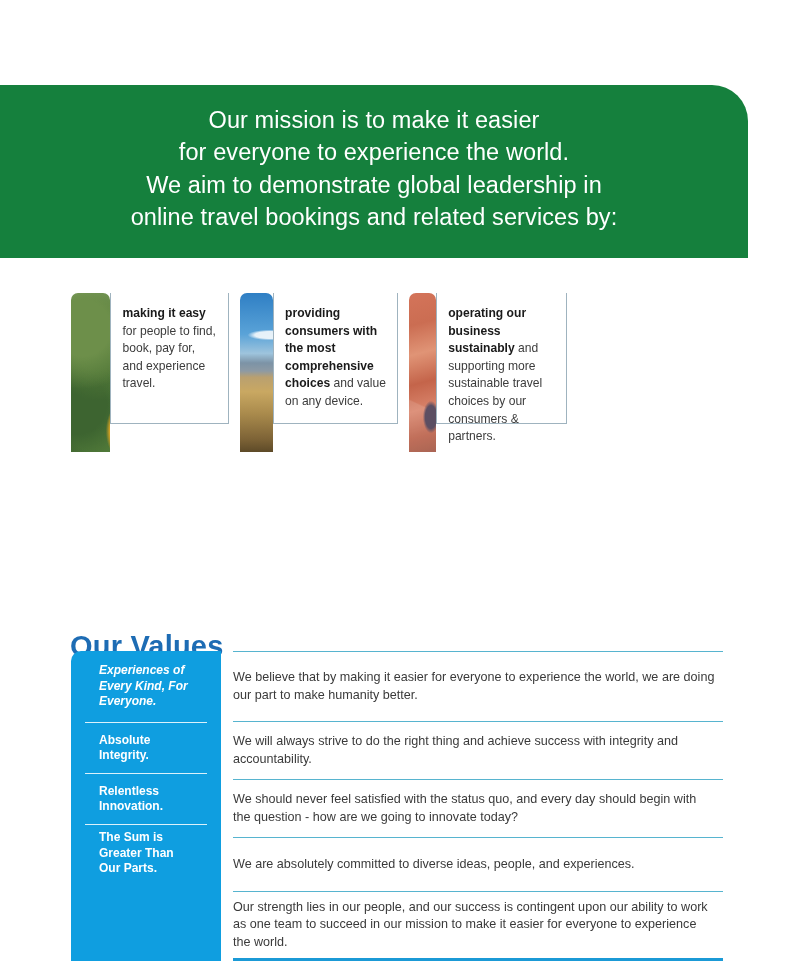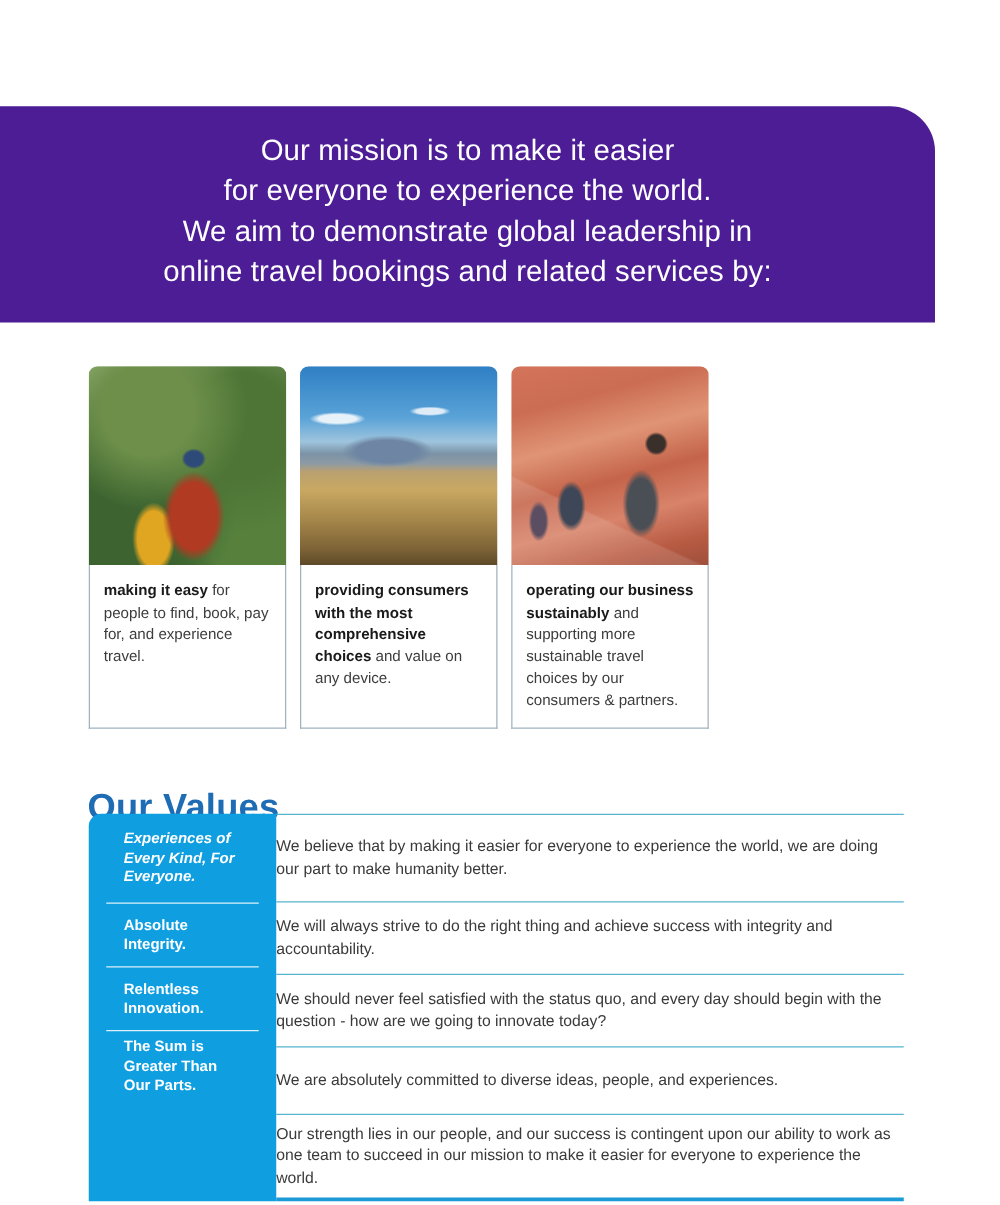--- a/index.html
+++ b/index.html
@@ -15,21 +15,21 @@
     position: relative;
   }
 
   
   #mission-banner {
     position: absolute;
     left: 0;
     top: 85px;
     width: 748px;
     height: 173px;
-    background: #4c1d95;
+    background: #15803d;
     border-top-right-radius: 36px;
     box-sizing: border-box;
     display: flex;
     flex-direction: column;
     align-items: center;
     justify-content: center;
     padding-bottom: 6px;
   }
   #mission-banner .mline {
     color: #ffffff;
@@ -45,21 +45,21 @@
     position: absolute;
     left: 71px;
     top: 293px;
     width: 654px;
     display: flex;
     gap: 11px;
   }
   .card {
     width: 158px;
     display: flex;
-    flex-direction: column;
+    flex-direction: row;
   }
   .card-photo {
     width: 158px;
     height: 159px;
     border-radius: 7px 7px 0 0;
     position: relative;
     overflow: hidden;
   }
   .card-body {
     border: 1px solid #9fb3bf;
@@ -159,20 +159,21 @@
   .value-label-row:first-child { border-top: none; }
   .value-label-row .vl-inner {
     color: #ffffff;
     font-size: 12px;
     font-weight: bold;
     line-height: 15.5px;
     padding: 0;
   }
   #values-rows {
     flex: 1;
+    margin-left: 12px;
     display: flex;
     flex-direction: column;
   }
   .value-row {
     box-sizing: border-box;
     border-top: 1.7px solid #57b4cf;
     display: flex;
     align-items: center;
     padding-right: 6px;
   }

